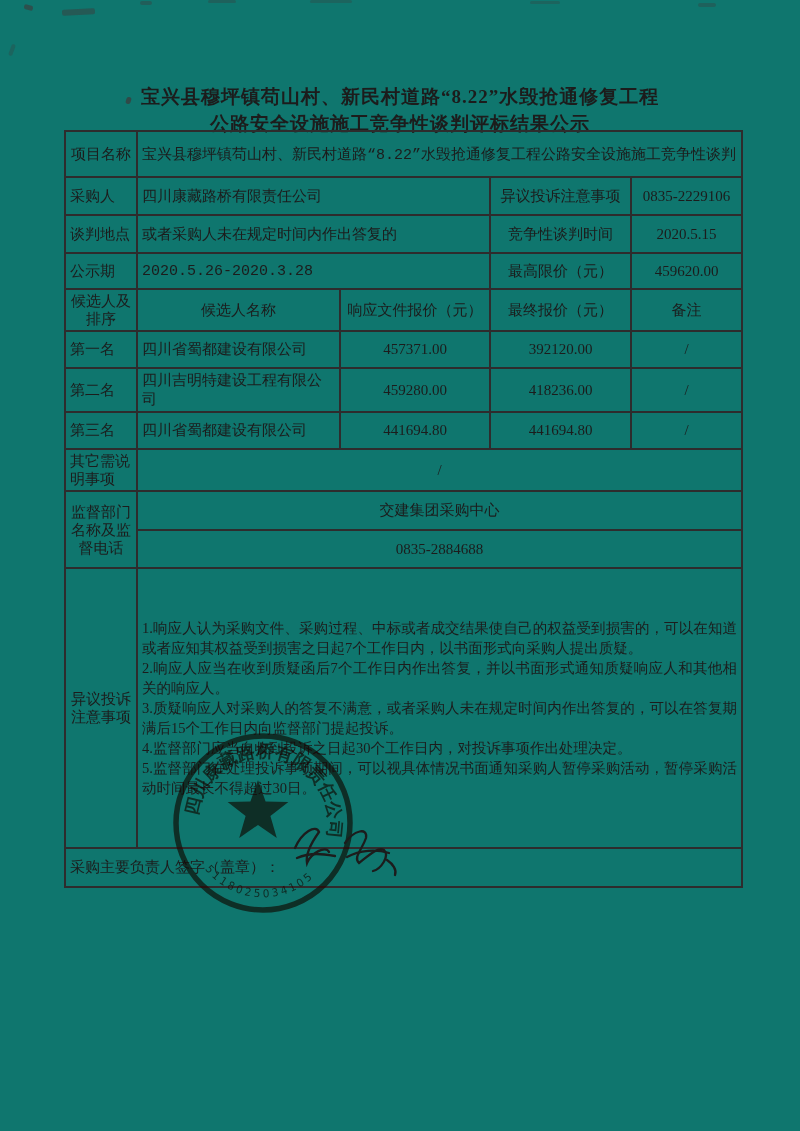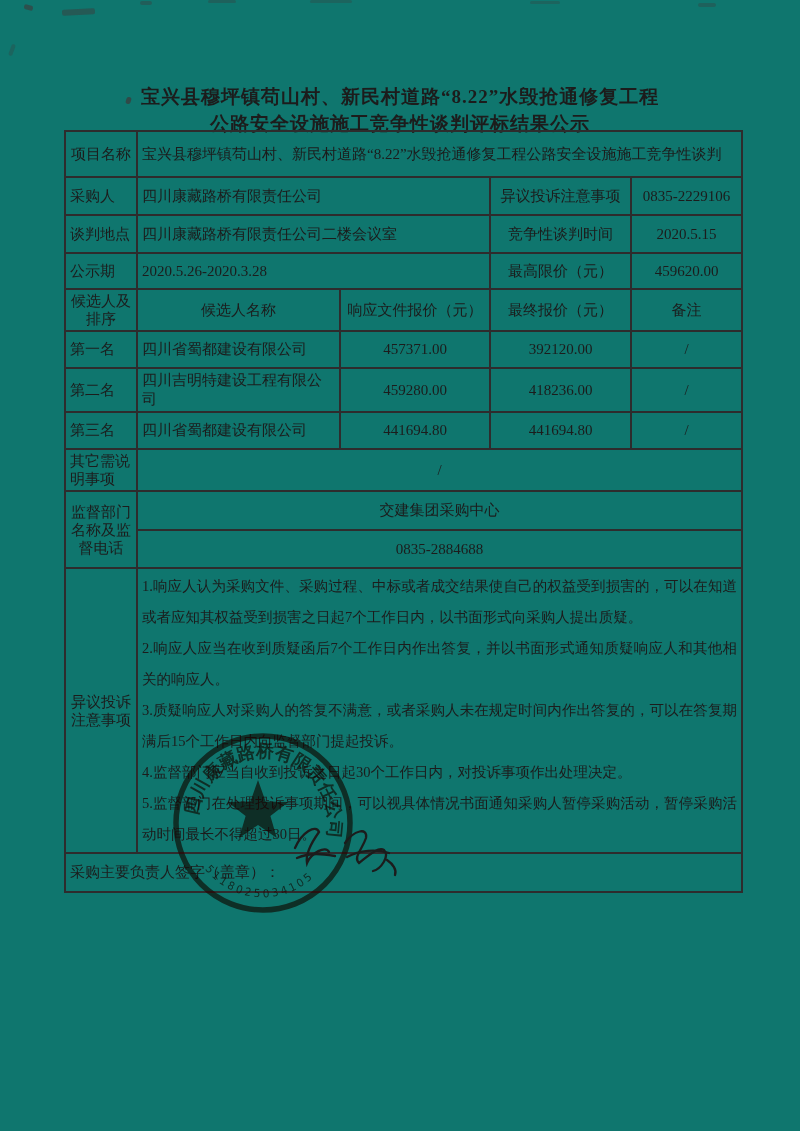--- a/index.html
+++ b/index.html
@@ -19,26 +19,26 @@
     border-collapse:collapse;table-layout:fixed;
     font-size:15px;
   }
   table.main td{
     border:2px solid #2e2c2d;
     padding:2px 4px;
     overflow:hidden;
     vertical-align:middle;
   }
   .lab{text-align:center;line-height:18px;}
-  .val{text-align:left;padding-left:7px;}
+  .val{text-align:left;padding-left:7px;font-family:Liberation Mono, monospace;}
   .ctr{text-align:center;}
   .notes{
     vertical-align:top;
     padding:60px 14px 0 6px;
-    font-size:14.5px;line-height:31px;
+    font-size:14.5px;line-height:20px;
     text-align:justify;
   }
   .sig-cell{padding-left:8px;margin-left:34px;}
   .h46{height:46px}.h38{height:38px}.h36{height:36px}.h37{height:37px}
   .h39{height:39px}.h280{height:280px}
   .artifact{position:absolute;background:#3c3c3c;border-radius:2px;}
   .overlay{position:absolute;pointer-events:none;}
 </style>
 </head>
 <body>
@@ -77,21 +77,21 @@
 
     <tr class="h38">
       <td class="val">采购人</td>
       <td class="val" colspan="2">四川康藏路桥有限责任公司</td>
       <td class="ctr">异议投诉注意事项</td>
       <td class="ctr">0835-2229106</td>
     </tr>
 
     <tr class="h38">
       <td class="val">谈判地点</td>
-      <td class="val" colspan="2">四川康藏路桥有限责任公司二楼会议室</td>
+      <td class="val" colspan="2">或者采购人未在规定时间内作出答复的</td>
       <td class="ctr">竞争性谈判时间</td>
       <td class="ctr">2020.5.15</td>
     </tr>
 
     <tr class="h36">
       <td class="val">公示期</td>
       <td class="val" colspan="2">2020.5.26-2020.3.28</td>
       <td class="ctr">最高限价（元）</td>
       <td class="ctr">459620.00</td>
     </tr>

